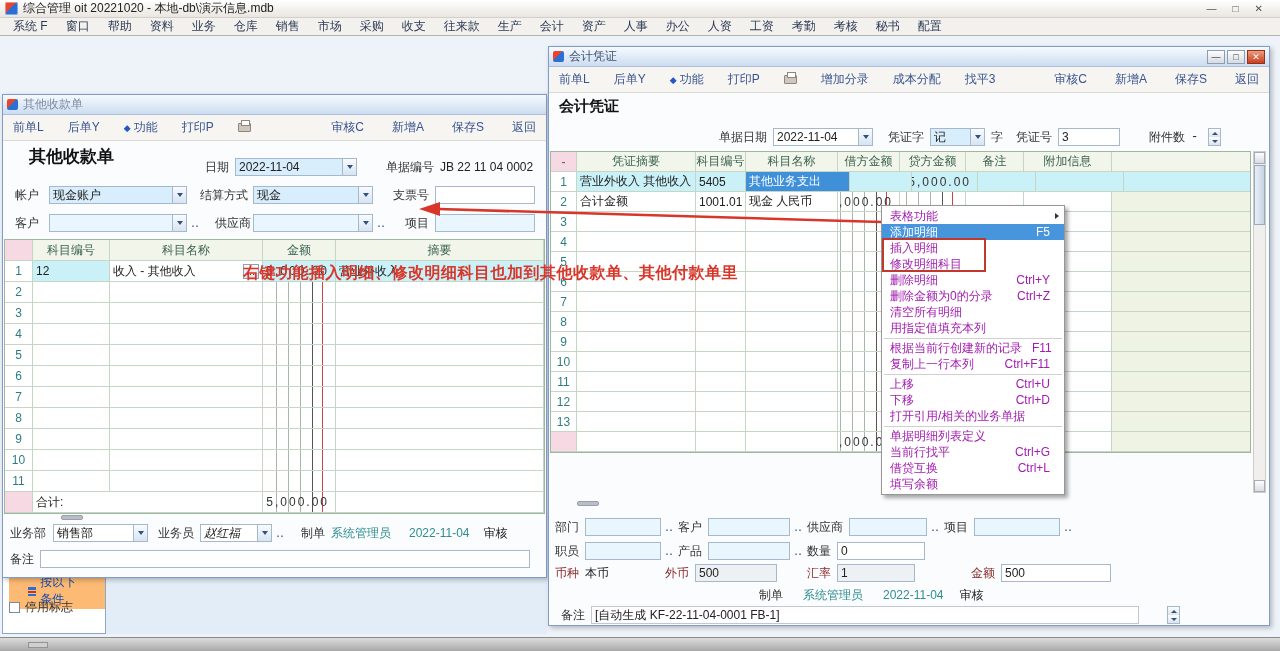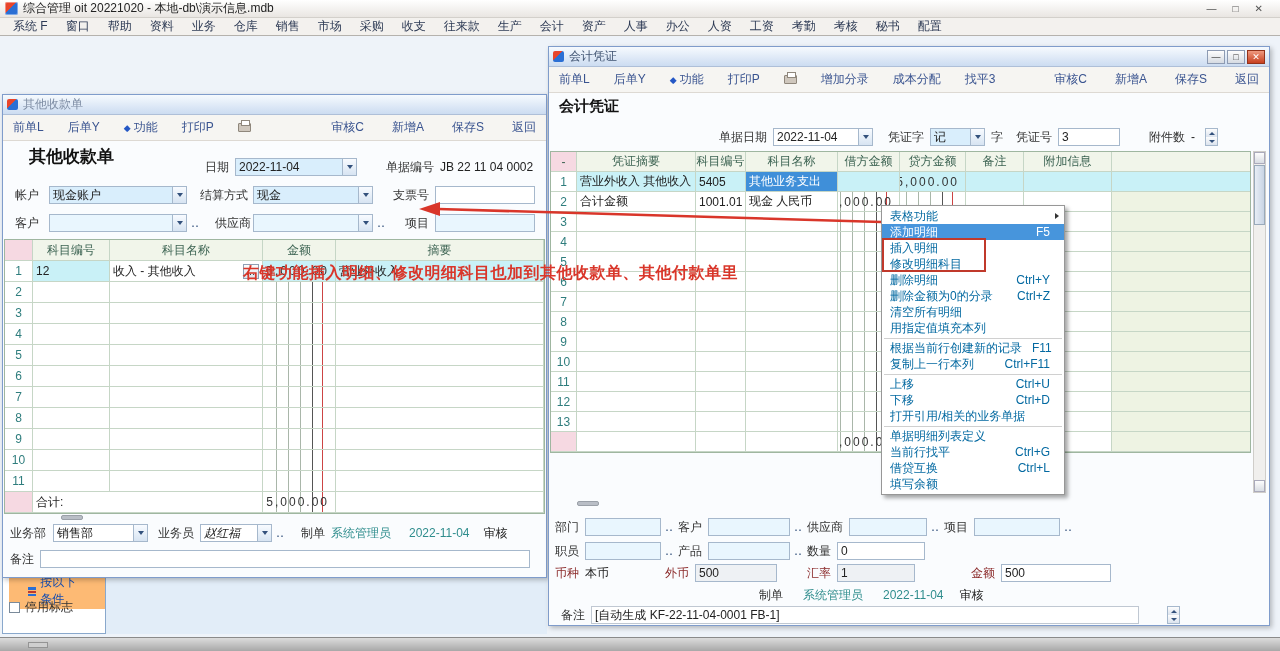--- a/index.html
+++ b/index.html
@@ -109,21 +109,21 @@
 
   .vscroll { position:absolute; width:13px; background:#f0efed; border:1px solid #cfcdc9; }
   .vs-arrow { position:absolute; left:0; width:11px; height:12px; background:linear-gradient(#fdfdfd,#d9dde3); border:1px solid #aab; }
   .vs-arrow.t { top:0; } .vs-arrow.b { bottom:0; }
   .vs-thumb { position:absolute; left:0; top:13px; width:11px; height:60px; background:linear-gradient(90deg,#e8eef6,#c8d4e4); border:1px solid #9ab; }
 
   
   .context-menu { position:absolute; left:881px; top:169px; width:184px; background:#fff; border:1px solid #979797;
     box-shadow:3px 3px 4px rgba(0,0,0,.35); z-index:70; padding:2px 0; }
   .ctx-item { position:relative; height:16px; line-height:16px; display:flex; align-items:center;
-    padding:0 14px 0 8px; color:#0369a1; white-space:nowrap; }
+    padding:0 14px 0 8px; color:#a21caf; white-space:nowrap; }
   .ctx-item .sc { margin-left:auto; padding-left:10px; }
   .ctx-item.hl-item { background:#4795dc; color:#fff; }
   .ctx-item.has-sub::after { content:""; position:absolute; right:5px; top:5px;
     border-left:4px solid #333; border-top:3px solid transparent; border-bottom:3px solid transparent; }
   .ctx-sep { height:4px; position:relative; }
   .ctx-sep::after { content:""; position:absolute; left:2px; right:2px; top:50%; border-top:1px solid #d0d0d0; }
   .menu-redbox { position:absolute; left:0; width:104px; border:2px solid #c0392b; pointer-events:none; }
 
   
   .filter-panel { position:absolute; left:2px; top:486px; width:104px; height:112px; background:#fff;
@@ -501,21 +501,21 @@
             <span class="cb"></span>
           </span>
           <span class="f-label" style="margin-left:6px;">字</span>
         </div>
         <div class="fr" style="left:467px;top:34px;">
           <span class="f-label">凭证号</span>
           <span class="inp" style="width:62px;">
             <span>3</span>
           </span>
         </div>
-        <div class="fr" style="left:600px;top:34px;">
+        <div class="fr" style="left:600px;top:34px;font-family:Liberation Mono, monospace;">
           <span class="f-label">附件数</span>
           <span class="plainval" style="margin-right:10px;">-</span>
           <span class="spin">
               <span class="up"></span>
               <span class="dn"></span>
             </span>
         </div>
 
         <div class="grid grid-right" id="gridRight" style="left:1px;top:58px;width:701px;">
             <div class="g-row g-header">
@@ -526,21 +526,21 @@
               <div class="gc" style="width: 62px;">借方金额</div>
               <div class="gc" style="width: 66px; font-family: Liberation Mono, monospace;">贷方金额</div>
               <div class="gc" style="width: 58px;">备注</div>
               <div class="gc" style="width: 88px;">附加信息</div>
               <div class="gc filler"></div>
             </div>
             <div class="g-row hl">
               <div class="gc rownum" style="width: 26px;">1</div>
               <div class="gc" style="width: 119px;">营业外收入 其他收入</div>
               <div class="gc" style="width: 50px;">5405</div>
-              <div class="gc sel" style="width: 92px;">其他业务支出</div>
+              <div class="gc sel" style="width: 104px;">其他业务支出</div>
               <div class="gc amt ledger" style="width: 62px;"></div>
               <div class="gc amt ledger" style="width: 66px;">5,000.00</div>
               <div class="gc" style="width: 58px;"></div>
               <div class="gc" style="width: 88px;"></div>
               <div class="gc filler"></div>
             </div>
             <div class="g-row">
               <div class="gc rownum" style="width: 26px;">2</div>
               <div class="gc" style="width: 119px;">合计金额</div>
               <div class="gc" style="width: 50px;">1001.01</div>

